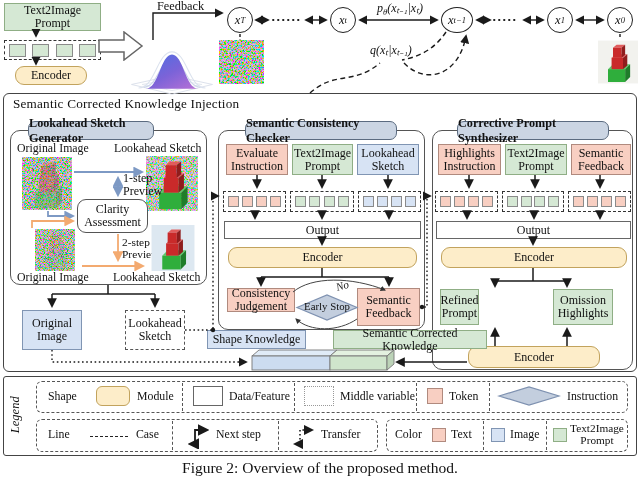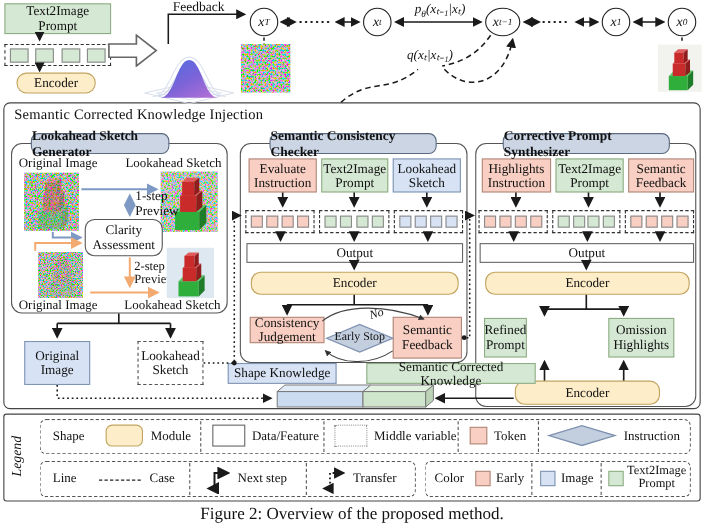--- a/index.html
+++ b/index.html
@@ -411,21 +411,21 @@
 <div class="lbl" style="left:216px;top:428px"><span>Next step</span></div>
 <div class="sep" style="left:278px;top:421px;height:29px"></div>
 <svg class="abs" style="left:290px;top:423px;z-index:1" width="26" height="26" viewBox="0 0 26 26">
     <path d="M22,7 H10 V21 H5" fill="none" stroke="#1a1a1a" stroke-width="1.6" stroke-dasharray="1.6 2.4" marker-start="url(#mA)" marker-end="url(#mA)"></path>
   </svg>
 <div class="lbl" style="left:321px;top:428px"><span>Transfer</span></div>
 
 <div class="lgbox" style="left:386px;top:419px;width:242px;height:33px"></div>
 <div class="lbl" style="left:395px;top:428px"><span>Color</span></div>
 <div class="swatch" style="left: 432px; top: 428px; width: 14px; height: 14px; border-color: rgb(176, 138, 126); background: rgb(248, 207, 194);"></div>
-<div class="lbl" style="left:451px;top:428px"><span>Early</span></div>
+<div class="lbl" style="left:451px;top:428px"><span>Text</span></div>
 <div class="sep" style="left:483px;top:421px;height:29px"></div>
 <div class="swatch" style="left: 491px; top: 428px; width: 14px; height: 14px; border-color: rgb(128, 149, 179); background: rgb(215, 227, 244);"></div>
 <div class="lbl" style="left:510px;top:428px"><span>Image</span></div>
 <div class="sep" style="left:546px;top:421px;height:29px"></div>
 <div class="swatch" style="left: 553px; top: 428px; width: 14px; height: 14px; border-color: rgb(143, 174, 133); background: rgb(213, 232, 212);"></div>
 <div class="lbl ctr" style="left:568px;top:422px;width:58px;font-size:11.3px"><span>Text2Image Prompt</span></div>
 
 <div class="caption" style="top:459px"><span>Figure 2: Overview of the proposed method.</span></div>
 
 </body></html>

